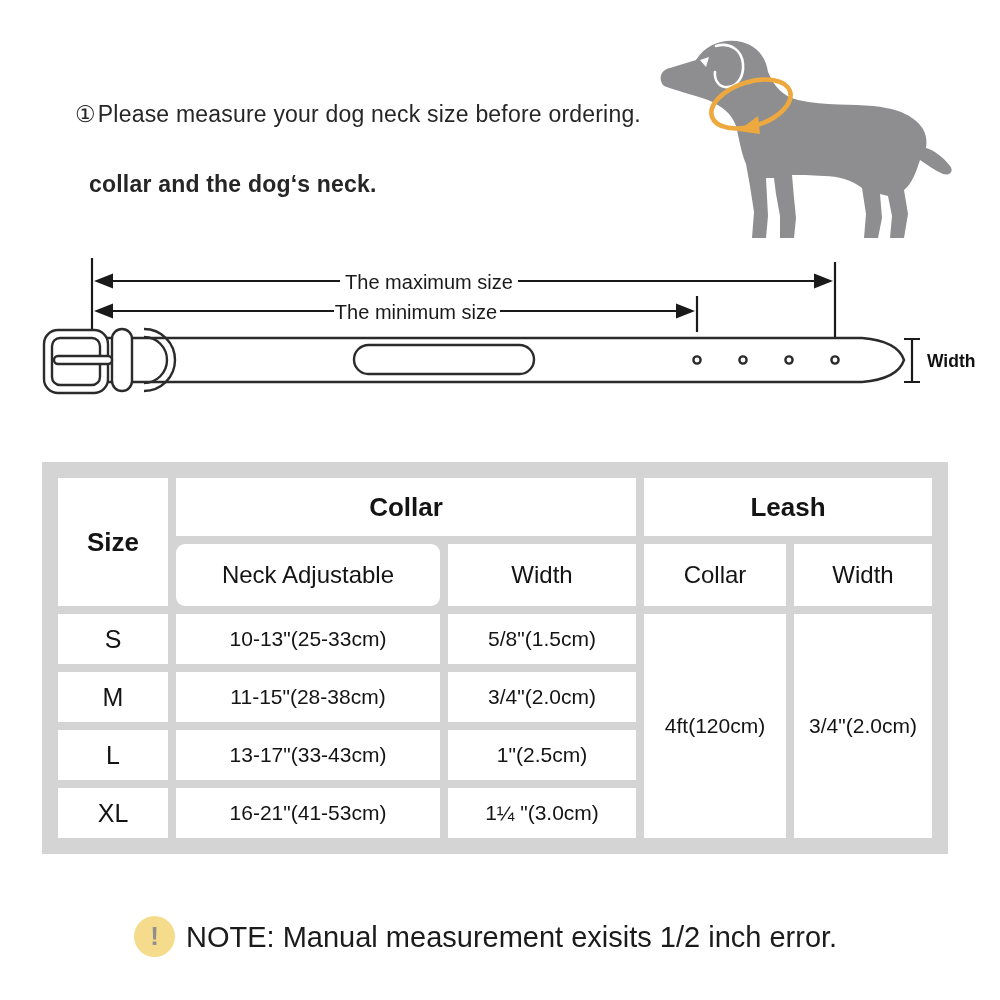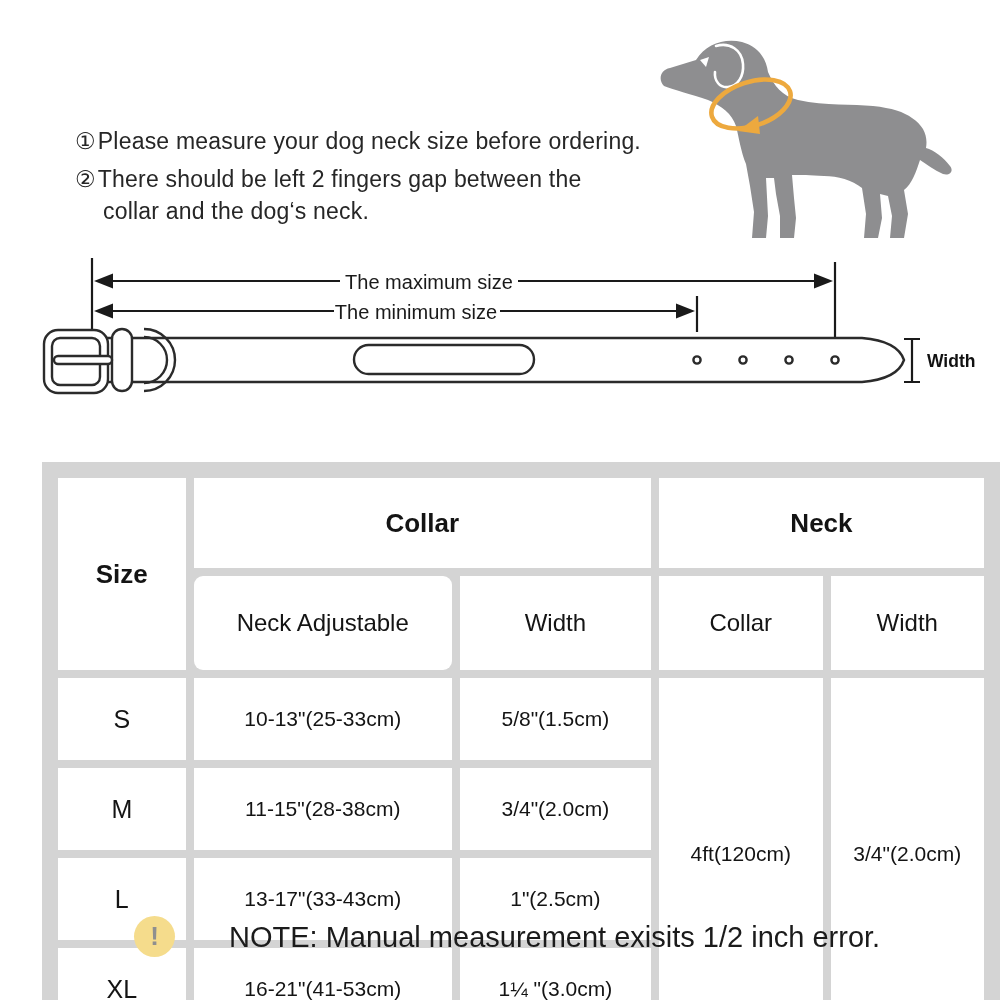--- a/index.html
+++ b/index.html
@@ -1,68 +1,65 @@
 <!DOCTYPE html>
 <html><head>
 <meta charset="utf-8">
 <style>
   html,body { margin:0; padding:0; background:#ffffff; }
   .canvas {
     position:relative; width:1000px; height:1000px; background:#ffffff;
     font-family:"Liberation Sans", sans-serif; color:#1c1c1c; overflow:hidden;
   }
   
-  .instr { position:absolute; font-size:23px; color:#262626; letter-spacing:0.2px; white-space:nowrap;margin-top:27px; }
+  .instr { position:absolute; font-size:23px; color:#262626; letter-spacing:0.2px; white-space:nowrap; }
   .instr-1 { left:75px;  top:101px; }
   .instr-2 { left:75px;  top:139px; }
-  .instr-3 { left:103px; top:171px; }
+  .instr-3 { left:89px; top:171px;font-weight:bold; }
   .instr .num { margin-right:2px; }
   
   .dog-wrap { position:absolute; left:648px; top:18px; width:332px; height:232px; }
   
   .diagram-wrap { position:absolute; left:4px; top:248px; width:1000px; height:170px; }
   .diag-label { font-size:20px; fill:#1a1a1a; }
   .diag-width-label { font-size:17.5px; font-weight:bold; fill:#111; }
   .diag-line { stroke:#1a1a1a; stroke-width:2.2; fill:none; }
   .collar-line { stroke:#2b2b2b; stroke-width:2.4; fill:#ffffff; }
   .collar-open { stroke:#2b2b2b; stroke-width:2.4; fill:none; }
   
   .table-wrap { position:absolute; left:42px; top:462px; background:#d4d4d4; padding:8px; }
   table.size-table { border-collapse:separate; border-spacing:8px; background:#d4d4d4; table-layout:fixed; }
-  table.size-table td, table.size-table th { background:#ffffff; text-align:center; vertical-align:middle; padding:16px; color:#141414; font-weight:normal; }
+  table.size-table td, table.size-table th { background:#ffffff; text-align:center; vertical-align:middle; padding:0; color:#141414; font-weight:normal; }
   .col-size  { width:110px;margin-left:28px; }
   .col-neck  { width:264px;border-radius:9px; }
   .col-cw    { width:188px; }
   .col-len   { width:142px; }
   .col-lw    { width:138px; }
   .row-h1 th { height:58px; }
   .row-h2 th { height:62px; }
   .row-body td { height:50px; }
   .th-main   { font-size:26px; font-weight:bold !important; }
   .th-sub    { font-size:24px; }
   .td-sizeletter { font-size:25px; }
   .td-val    { font-size:21px; }
   
   .note-icon {
     position:absolute; left:134px; top:916px; width:41px; height:41px; border-radius:50%;
     background:#f5dc8c; color:#8f8f8f; font-size:26px; font-weight:bold;
     text-align:center; line-height:41px;
   }
-  .note-text { position:absolute; left:186px; top:921px; font-size:29px; color:#1b1b1b; white-space:nowrap;margin-left:43px; }
+  .note-text { position:absolute; left:186px; top:921px; font-size:29px; color:#1b1b1b; white-space:nowrap; }
 </style>
 </head>
 <body>
 
 <div class="canvas">
 
   <div class="instr instr-1">
     <span class="num">①</span><span>Please measure your dog neck size before ordering.</span>
-  </div>
-  <div class="instr instr-2">
-    <span class="num">②</span><span>There should be left 2 fingers gap between the</span>
   </div>
   <div class="instr instr-3">
     <span>collar and the dog‘s neck.</span>
   </div>
 
   <div class="dog-wrap">
     <svg width="332" height="232" viewBox="0 0 332 232">
       <path fill="#8E8E90" d="
         M16,68
         C10,62 12,52 22,50
@@ -132,21 +129,21 @@
       <text class="diag-width-label" x="923" y="367">Width</text>
     </svg>
   </div>
 
   <div class="table-wrap">
     <table class="size-table">
       <tbody>
           <tr class="row-h1">
         <th class="col-size th-main" rowspan="2">Size</th>
         <th class="th-main" colspan="2">Collar</th>
-        <th class="th-main" colspan="2">Neck</th>
+        <th class="th-main" colspan="2">Leash</th>
       </tr>
       <tr class="row-h2">
         <th class="col-neck th-sub">Neck Adjustable</th>
         <th class="col-cw th-sub">Width</th>
         <th class="col-len th-sub">Collar</th>
         <th class="col-lw th-sub">Width</th>
       </tr>
       <tr class="row-body">
         <td class="td-sizeletter">S</td>
         <td class="td-val">10-13"(25-33cm)</td>

